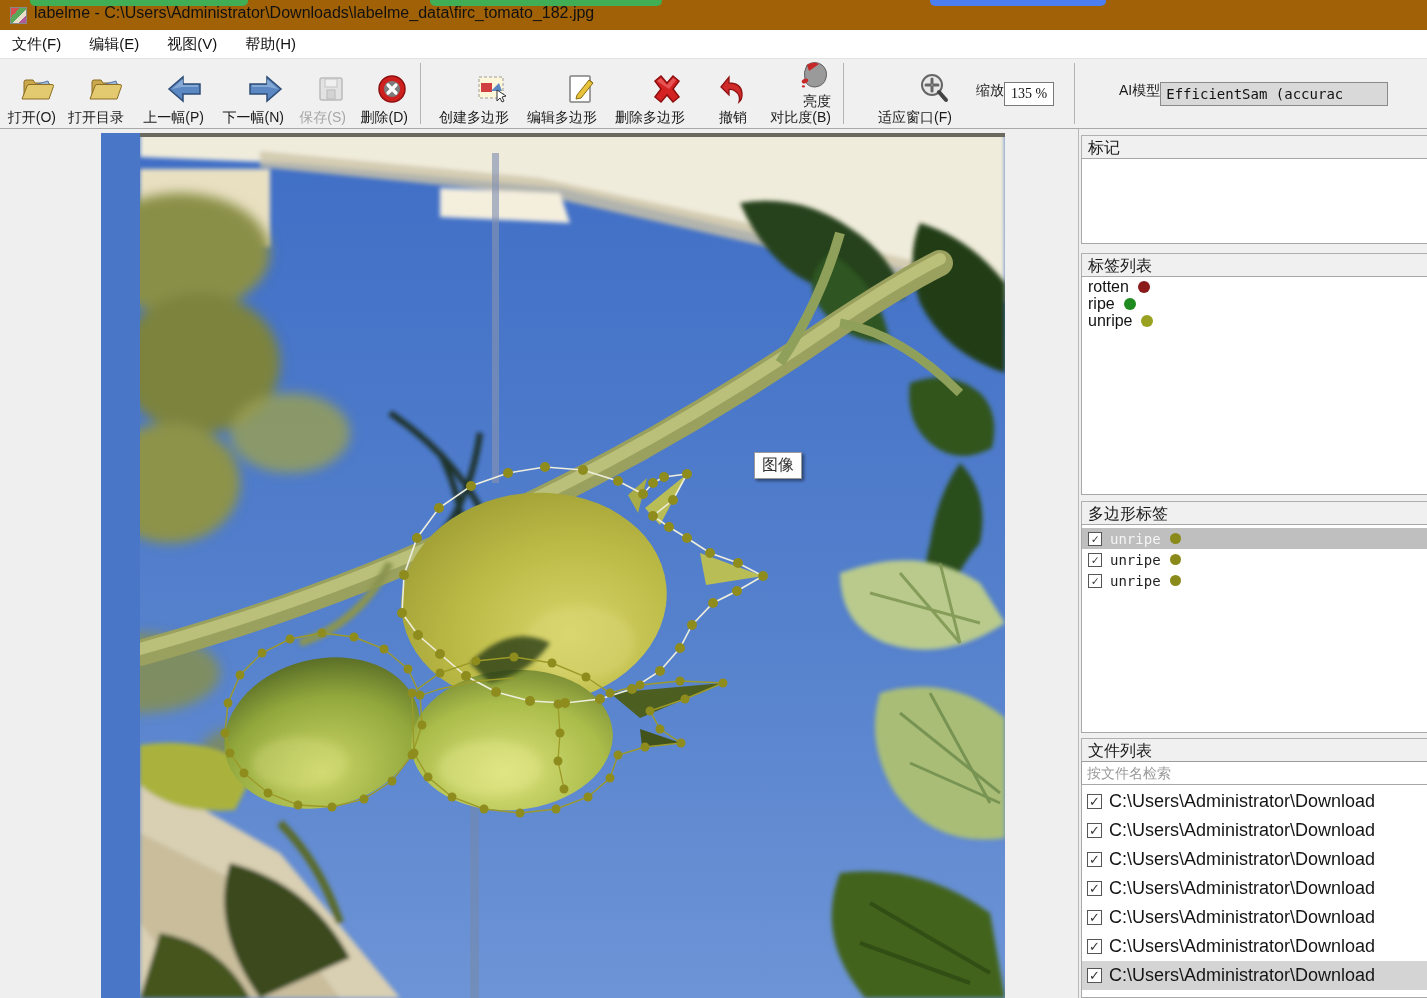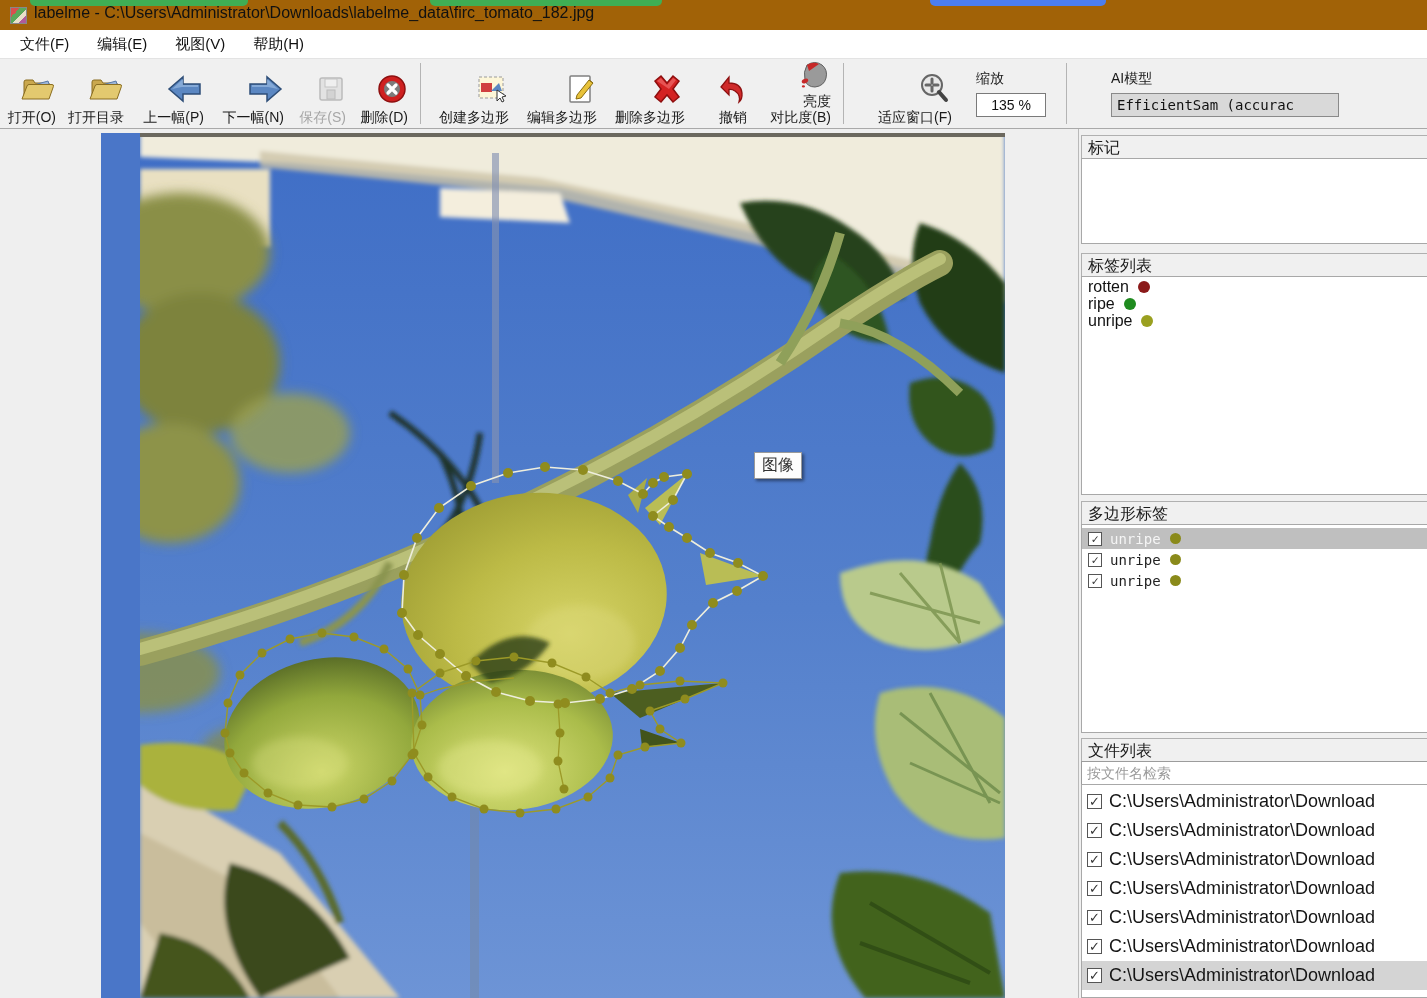--- a/index.html
+++ b/index.html
@@ -9,37 +9,37 @@
   
   .titlebar { position:absolute; left:0; top:0; width:1427px; height:30px; background:#a16207; }
   .app-icon { position:absolute; left:10px; top:7px; width:17px; height:17px; border:1px solid #888;
               background:linear-gradient(135deg,#d94f4f 0 30%,#5aa85a 30% 55%,#e8e0c8 55% 75%,#b05a9a 75%); }
   .title-text { position:absolute; left:34px; top:4px; font-size:16px; color:#111; white-space:nowrap; }
   .artifact { position:absolute; top:-4px; height:10px; border-radius:6px; }
   .artifact.g1 { left:30px;  width:218px; background:#3fae54; }
   .artifact.g2 { left:430px; width:232px; background:#3fae54; }
   .artifact.b1 { left:930px; width:176px; background:#4b7ef0; }
 
-  .menubar { position:absolute; left:0; top:30px; width:1427px; height:28px; background:#ffffff; display:flex; align-items:center;padding-left:8px; }
+  .menubar { position:absolute; left:0; top:30px; width:1427px; height:28px; background:#ffffff; display:flex; align-items:center; }
   .menu-item { font-size:15px; color:#111; padding:3px 10px; margin-right:8px; cursor:default; }
   .menu-item:first-child { margin-left:2px; }
 
   
   .toolbar { position:absolute; left:0; top:58px; width:1427px; height:71px; background:#f0f0f0;
              border-top:1px solid #e3e3e3; border-bottom:1px solid #a9a9a9; display:flex; align-items:stretch; }
   .tbtn { display:flex; flex-direction:column; align-items:flex-end; justify-content:flex-end; padding:4px 6px 3px;
           min-width:62px; }
   .tbtn .ticon { height:40px; display:flex; align-items:center; justify-content:center; }
   .tbtn .tlabel { font-size:14px; color:#1a1a1a; line-height:16px; text-align:center; white-space:nowrap; }
   .tbtn.disabled .tlabel { color:#a6a6a6; }
   .tbtn.disabled .ticon { opacity:.55; filter:grayscale(1); }
   .tsep { width:1px; background:#b4b4b4; margin:4px 6px; }
-  .tcol { display:flex; flex-direction:column; align-items:flex-start; justify-content:center; padding:2px 8px; }
+  .tcol { display:flex; flex-direction:row; align-items:center; justify-content:center; padding:2px 8px; }
   .tcol .col-title { font-size:14px; color:#1a1a1a; margin-bottom:5px; }
-  .zoom-spin { width:70px; height:24px; background:#ffffff; border:1px solid #7a7a7a; font-family:Liberation Sans, sans-serif;
+  .zoom-spin { width:50px; height:24px; background:#ffffff; border:1px solid #7a7a7a; font-family:Liberation Serif, serif;
                font-size:14px; color:#111; text-align:center; line-height:22px; }
   .ai-combo { width:228px; height:24px; background:#d9d9d9; border:1px solid #8a8a8a; font-family:"DejaVu Sans Mono",monospace;
               font-size:14px; color:#111; line-height:22px; padding-left:5px; white-space:nowrap; overflow:hidden; }
 
   
   .canvas-area { position:absolute; left:0; top:129px; width:1078px; height:869px; background:#efefef; }
   .photo { position:absolute; left:101px; top:4px; width:865px; height:865px; background:#4a76c8;padding-left:39px; }
   .tooltip { position:absolute; left:653px; top:319px; background:#fdfdfd; border:1px solid #9a9a9a;
              box-shadow:2px 2px 3px rgba(0,0,0,.45); font-size:16px; color:#333; padding:2px 7px; }
 

